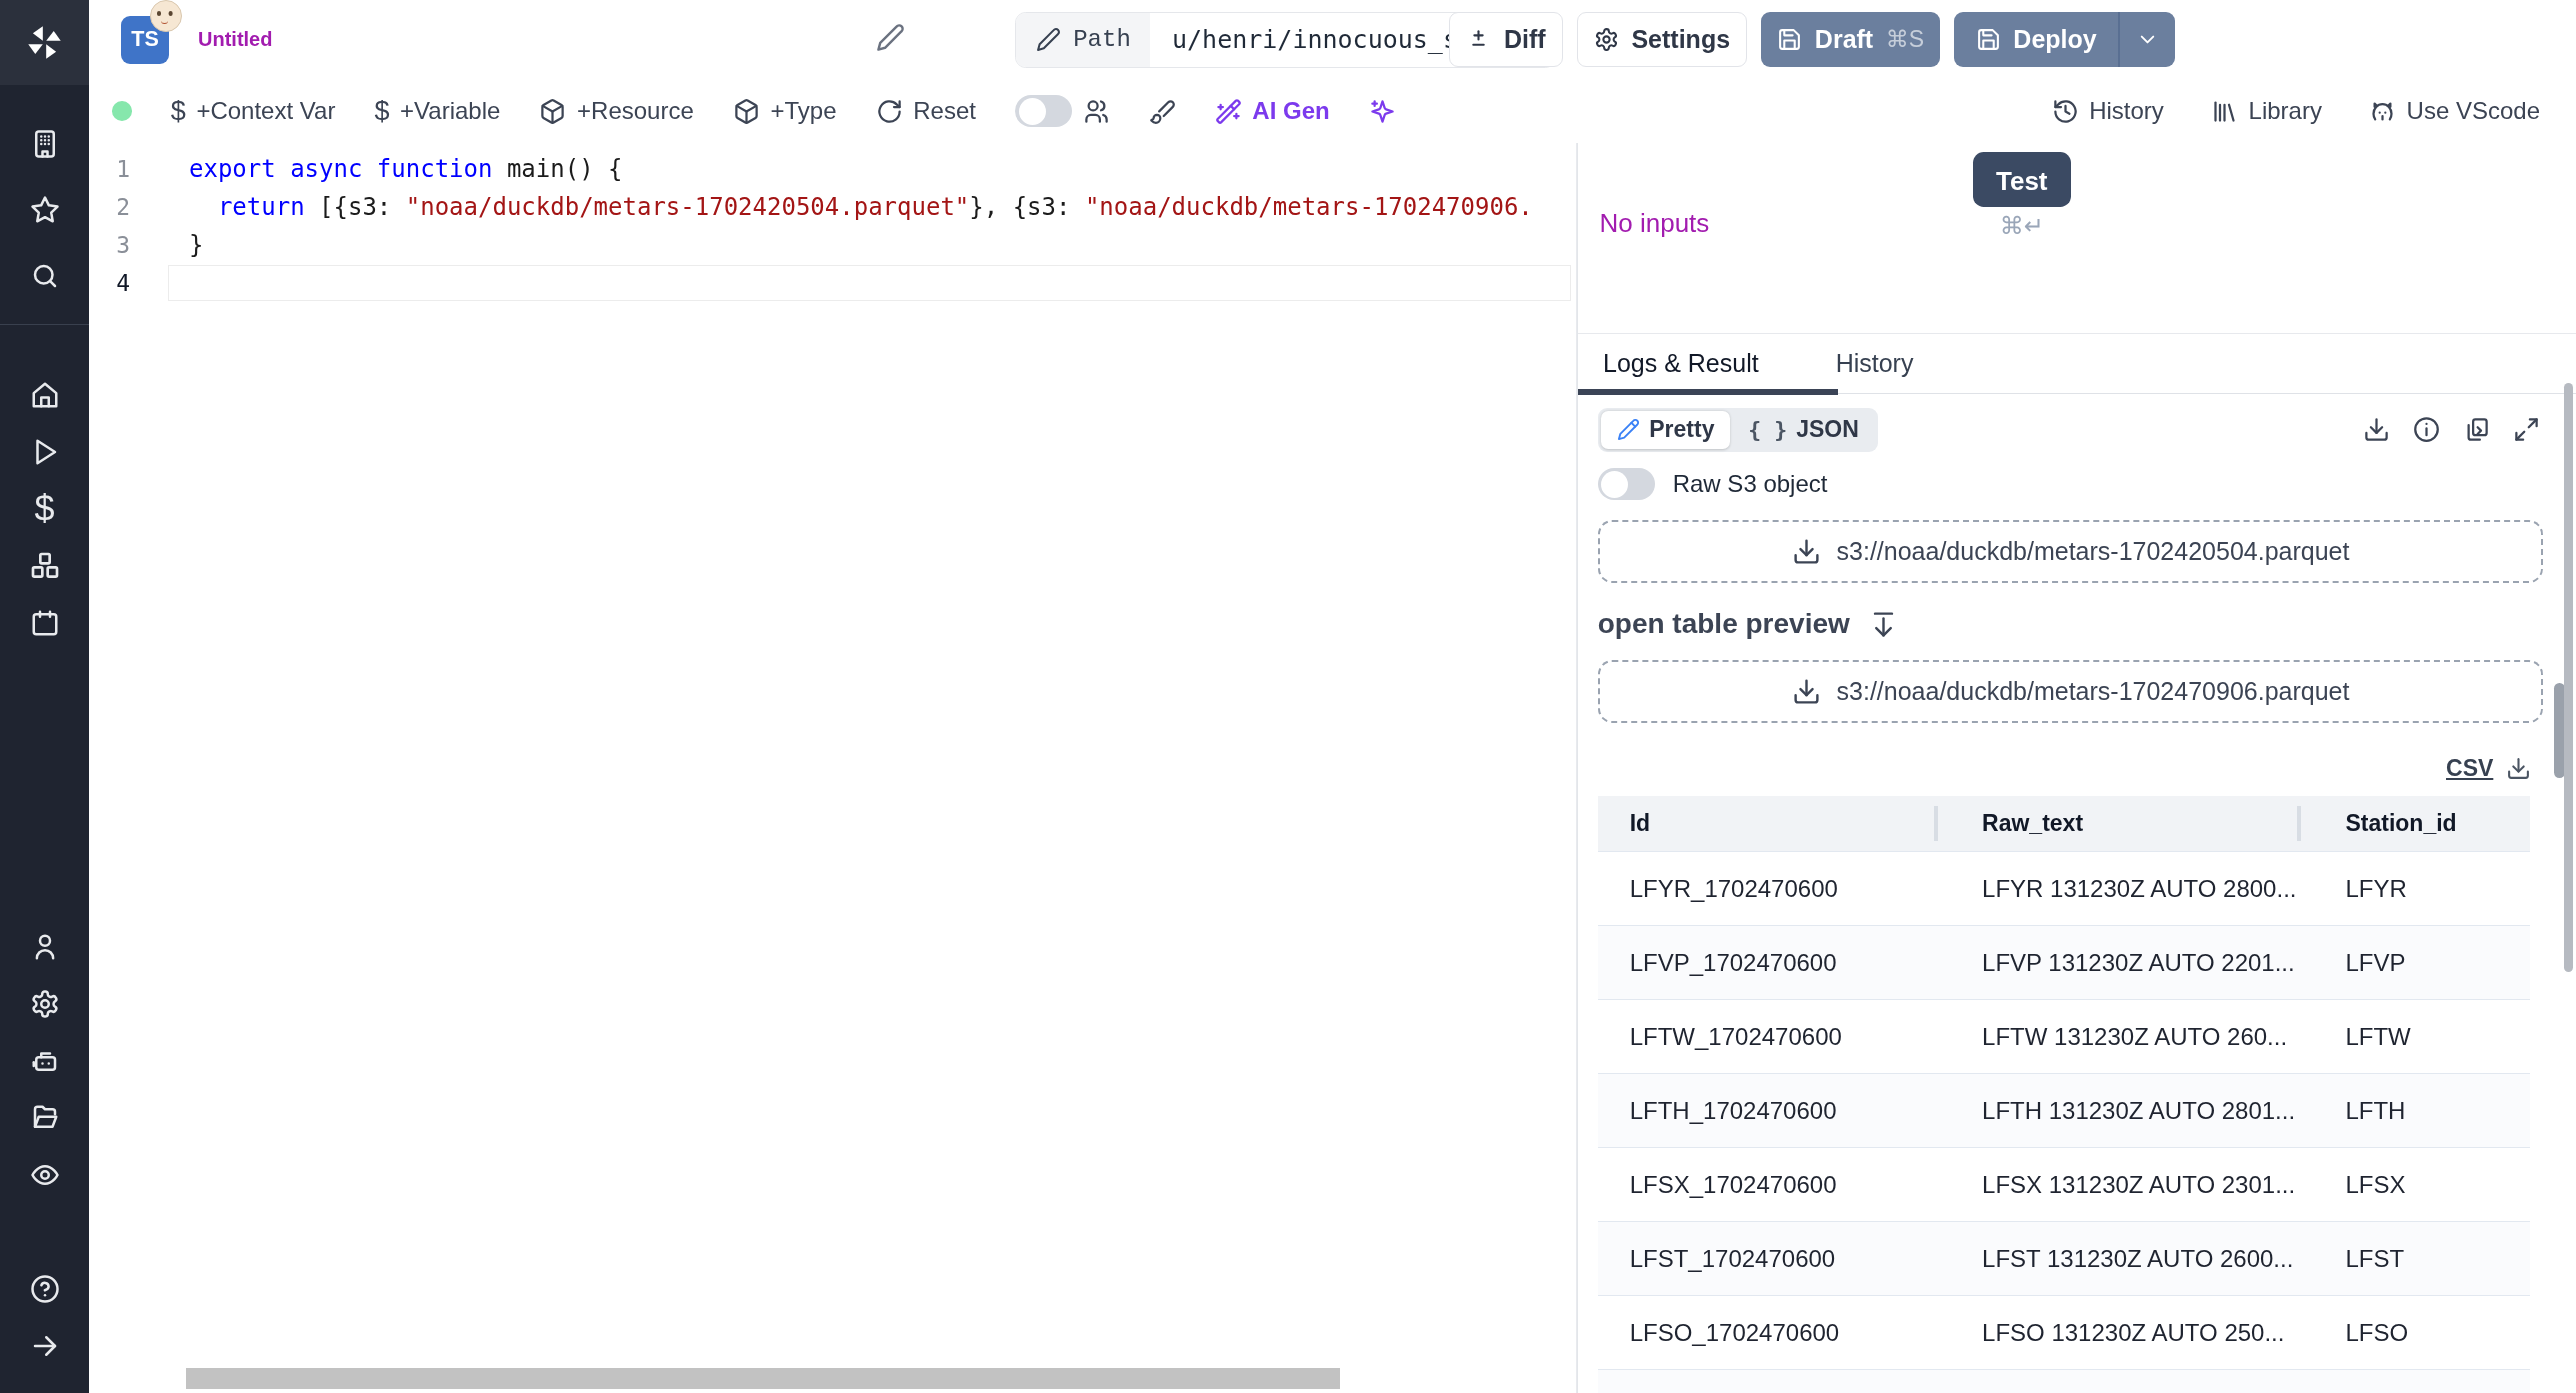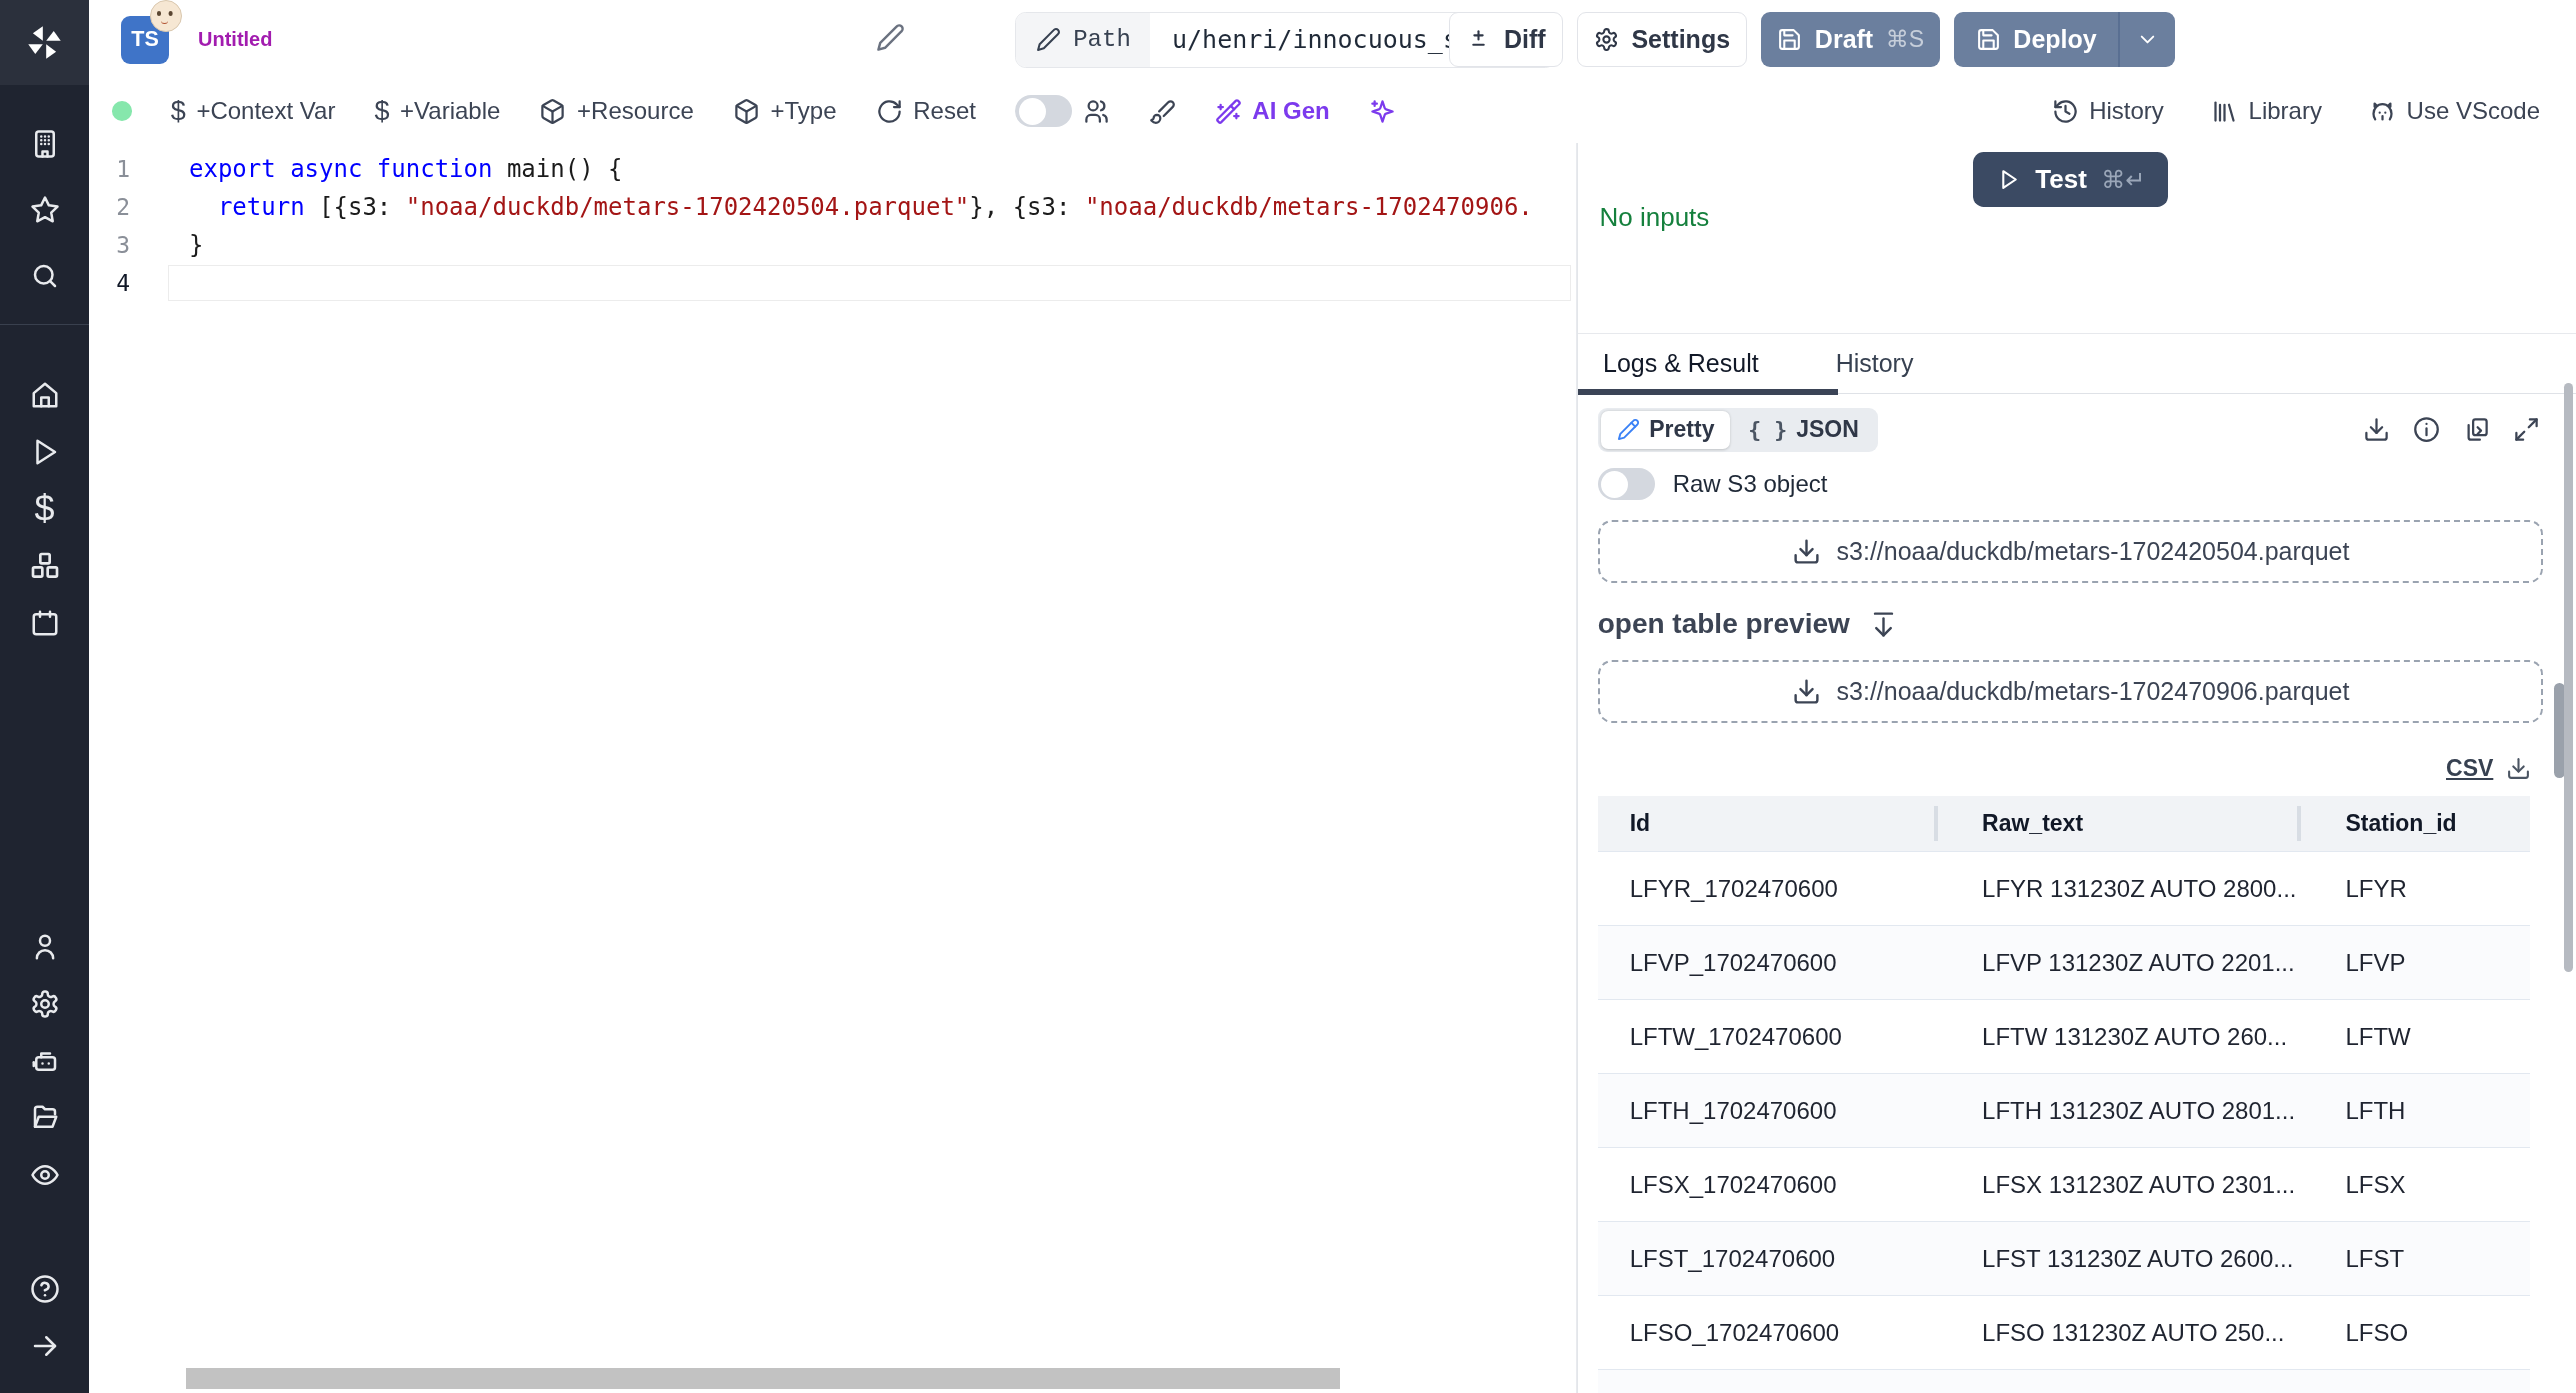--- a/index.html
+++ b/index.html
@@ -55,23 +55,23 @@
   .code-line.active .ln{color:#111827;}
   .lc{padding-left:59px;color:#111;}
   .tok-kw{color:#0000ff;}
   .tok-str{color:#a31515;}
   .tok-plain{color:#1b1b1b;}
   .active-box{position:absolute;left:79px;right:5.4px;top:0.9px;bottom:0.9px;border:1.8px solid #ececec;}
   .hscroll{position:absolute;left:97px;bottom:3.6px;width:1154px;height:21.5px;background:#c2c2c2;}
 
   
   #panel{position:absolute;left:1577px;top:143px;width:999px;height:1250px;background:#fff;border-left:1.8px solid #e3e6ea;}
-  .test-btn{position:absolute;left:395px;top:9px;display:flex;align-items:center;gap:14.3px;background:#3b4a63;color:#fff;border-radius:10.7px;height:55px;padding:0 23px;font-size:26px;font-weight:700;cursor:pointer;}
+  .test-btn{position:absolute;left:395px;top:9px;display:flex;align-items:center;gap:14.3px;background:#3b4a63;color:#fff;border-radius:10.7px;height:55px;padding:0 23px;font-size:26px;font-weight:700;cursor:pointer;flex-direction:column;}
   .test-kbd{color:#9aa6b8;font-weight:500;font-size:24px;display:flex;align-items:center;gap:1.8px;}
-  .no-inputs{position:absolute;left:21.5px;top:59px;font-size:26px;color:#15803d;}
+  .no-inputs{position:absolute;left:21.5px;top:65px;font-size:26px;color:#a21caf;}
   .tabs{position:absolute;left:0;top:190px;width:100%;height:59px;border-top:1.8px solid #e7e9ed;border-bottom:1.8px solid #dfe2e7;display:flex;align-items:stretch;}
   .tab{display:flex;align-items:center;padding:0 25px;font-size:25px;color:#374151;cursor:pointer;position:relative;}
   .tab.active{font-weight:500;color:#111827;}
   .tab.active:after{content:"";position:absolute;left:0;right:-54px;bottom:-1.8px;height:5.4px;background:#3b4456;}
   .panel-body{position:absolute;left:0;top:252px;width:985px;bottom:0;padding:12.5px 19.7px 0 19.7px;box-sizing:border-box;}
 
   .result-toolbar{display:flex;align-items:center;}
   .seg{display:inline-flex;align-items:center;background:#e9ecf0;border-radius:9px;padding:3.6px;gap:1.8px;}
   .seg .opt{display:flex;align-items:center;gap:9px;padding:5.4px 16px;font-size:23px;font-weight:600;color:#2f3747;border-radius:7.2px;cursor:pointer;}
   .seg .opt.active{background:#fff;box-shadow:0 0.9px 2.7px rgba(0,0,0,.18);}

